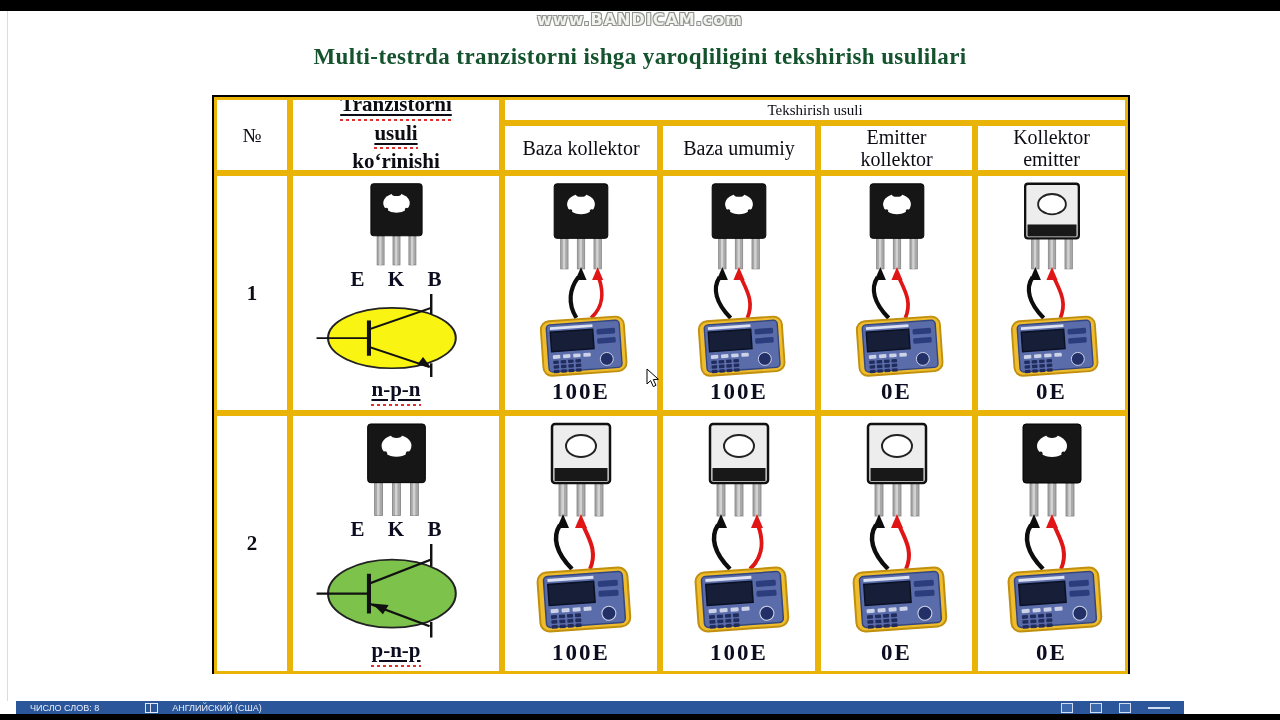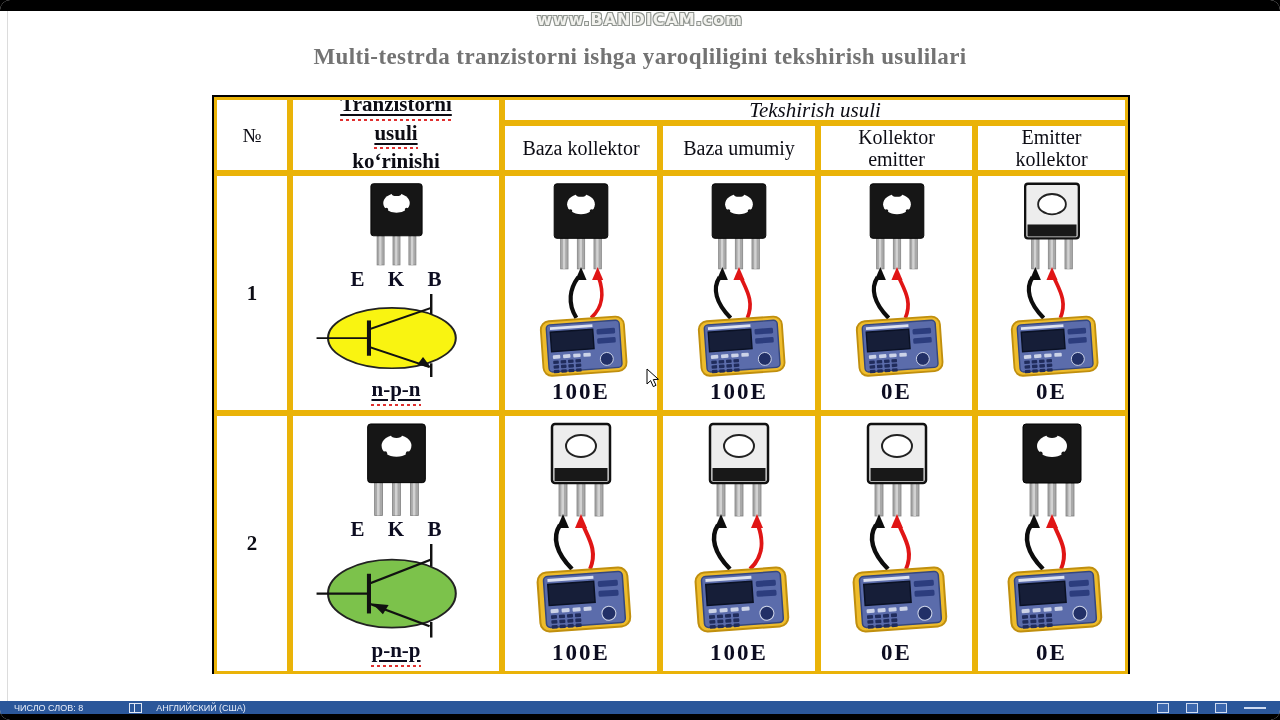--- a/index.html
+++ b/index.html
@@ -1,46 +1,46 @@
 <!DOCTYPE html>
 <html><head>
 <meta charset="utf-8">
 <style>
   html,body{margin:0;padding:0;background:#000;}
   .screen{position:relative;width:1280px;height:720px;background:#fff;overflow:hidden;
-          font-family:"Liberation Serif",serif;border-radius:10px;}
+          font-family:"Liberation Serif",serif;}
   .top-bar{position:absolute;left:0;top:0;width:1280px;height:11px;background:#000;}
   .doc-edge{position:absolute;left:7px;top:11px;width:1px;height:690px;background:#dcdcdc;}
   .watermark{position:absolute;left:0;top:10px;width:1280px;text-align:center;
              font-family:"DejaVu Sans",sans-serif;font-weight:bold;font-size:16px;letter-spacing:1px;
              color:#f2f2ee;text-shadow:-1px -1px 0 #8f948f,1px -1px 0 #8f948f,-1px 1px 0 #8f948f,1px 1px 0 #8f948f;}
   .title{position:absolute;left:0;top:44px;width:1280px;text-align:center;
-         font-size:23px;font-weight:bold;color:#737373;letter-spacing:0.4px;}
+         font-size:23px;font-weight:bold;color:#14532d;letter-spacing:0.4px;}
   .table{position:absolute;left:212px;top:95px;width:918px;height:579px;box-sizing:border-box;
          border:2px solid #000;display:grid;
          grid-template-columns:76px 212px 158px 158px 157px 153px;
          grid-template-rows:26px 50px 240px 261px;background:#fff;}
   .cell{border:3px solid #eab308;display:flex;align-items:center;justify-content:center;
         text-align:center;color:#0c0c14;overflow:hidden;box-sizing:border-box;}
   .hdr-num{grid-area:1/1/3/2;font-size:20px;}
   .hdr-view{grid-area:1/2/3/3;flex-direction:column;font-weight:bold;font-size:21px;line-height:1.18;}
-  .hdr-test{grid-area:1/3/2/7;font-size:21px;font-style:italic;}
+  .hdr-test{grid-area:1/3/2/7;font-size:15px;}
   .subhdr{font-size:20px;line-height:1.12;padding:0 12px;}
   .num-cell{font-size:21px;font-weight:bold;}
   .test-cell{flex-direction:column;justify-content:space-between;padding-top:5px;}
   .view-cell{flex-direction:column;justify-content:flex-end;padding-top:5px;}
   .cell-value{font-size:23px;font-weight:bold;letter-spacing:2px;color:#0c0c20;
               margin-top:auto;margin-bottom:5px;}
   .ekb{font-size:21px;font-weight:bold;letter-spacing:9px;color:#0c0c20;margin:1px 0 2px 9px;}
   .sym-label{font-size:21px;font-weight:bold;color:#0c0c20;margin-top:auto;margin-bottom:4px;}
   .squiggle{text-decoration:underline;text-underline-offset:3px;padding-bottom:4px;
             background-image:repeating-linear-gradient(90deg,#e03030 0 3px,transparent 3px 6px);
             background-size:100% 2px;background-position:0 100%;background-repeat:no-repeat;}
   .hdr-view span{display:block;}
-  .status-bar{position:absolute;left:0;top:701px;width:1280px;height:13px;background:#2b579a;
+  .status-bar{position:absolute;left:16px;top:701px;width:1168px;height:13px;background:#2b579a;
               display:flex;align-items:center;font-family:"Liberation Sans",sans-serif;
               font-size:9px;color:#e8eefa;}
   .sb-item{margin-left:14px;white-space:nowrap;}
   .sb-icon{display:inline-block;width:11px;height:8px;border:1px solid #dfe7f5;background:#2b579a;
            margin-left:46px;position:relative;}
   .sb-icon:after{content:"";position:absolute;left:4px;top:0;width:1px;height:8px;background:#dfe7f5;}
   .sb-right{margin-left:auto;display:flex;align-items:center;}
   .sb-view{width:10px;height:8px;border:1px solid #cfdcf2;background:#3c68ae;margin-right:17px;}
   .sb-zoomline{width:22px;height:2px;background:#cfdcf2;margin-right:14px;}
   .bottom-black{position:absolute;left:0;top:714px;width:1280px;height:6px;background:#000;}
@@ -58,22 +58,22 @@
   <div class="table">
     <div class="cell hdr-num">№</div>
     <div class="cell hdr-view">
       <span class="squiggle">Tranzistorni</span>
       <span class="squiggle">usuli</span>
       <span class="squiggle">ko‘rinishi</span>
     </div>
     <div class="cell hdr-test">Tekshirish usuli</div>
     <div class="cell subhdr">Baza kollektor</div>
     <div class="cell subhdr">Baza umumiy</div>
+    <div class="cell subhdr">Emitter kollektor</div>
     <div class="cell subhdr">Kollektor emitter</div>
-    <div class="cell subhdr">Emitter kollektor</div>
 
     <div class="cell num-cell">1</div>
     <div class="cell view-cell">
         <svg width="85" height="100" viewBox="34 0 82 96">
           <g>
             <rect x="53" y="62" width="8" height="33" fill="#a9a9a9" stroke="#7f7f7f" stroke-width="0.8"></rect>
             <rect x="55.4" y="62" width="2.6" height="33" fill="#d2d2d2"></rect>
             <rect x="71" y="62" width="8" height="33" fill="#a9a9a9" stroke="#7f7f7f" stroke-width="0.8"></rect>
             <rect x="73.4" y="62" width="2.6" height="33" fill="#d2d2d2"></rect>
             <rect x="89" y="62" width="8" height="33" fill="#a9a9a9" stroke="#7f7f7f" stroke-width="0.8"></rect>

